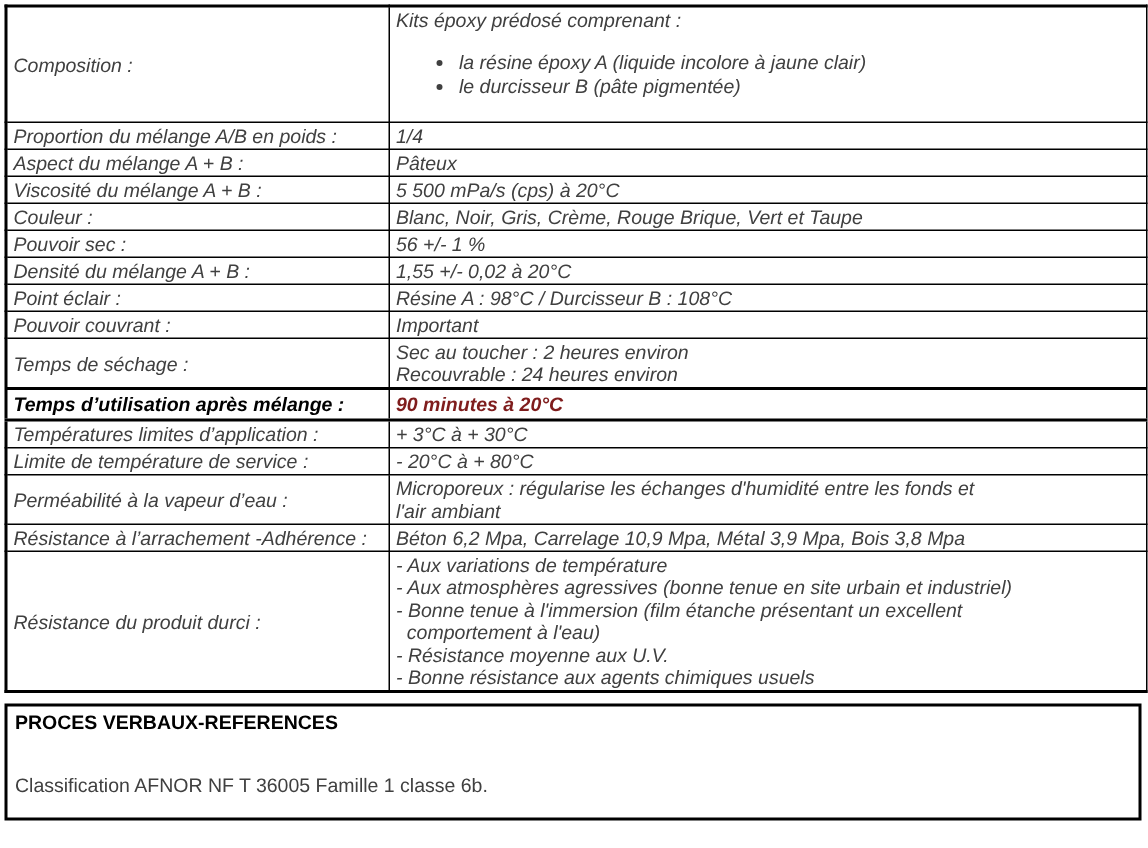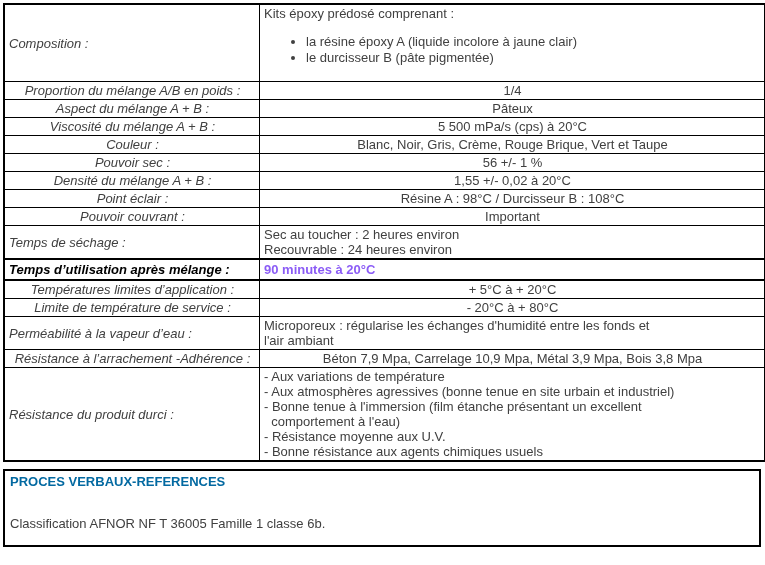--- a/index.html
+++ b/index.html
@@ -21,29 +21,30 @@
     border: 2px solid #000000;
     table-layout: fixed;
     font-size: 13px;
     color: #404040;
   }
   table.spec td {
     border: 1px solid #000000;
     vertical-align: middle;
     padding: 1px 3px 1px 4px;
     line-height: 15px;
+    font-style: italic;
   }
   td.label-cell {
     width: 247px;
     font-style: italic;
   }
   td.value-cell {
     width: 497px;
   }
-  tr.single td { height: 15px; text-align: center; }
+  tr.single td { height: 15px; }
   tr.emphasis td {
     border-top: 2px solid #000000;
     border-bottom: 2px solid #000000;
     font-weight: bold;
     height: 17px;
   }
   tr.emphasis td.label-cell { color: #000000; }
   .value-line { white-space: pre-wrap; line-height: 15px; }
   .intro { line-height: 15px; }
   ul.comp-list {
@@ -57,21 +58,21 @@
     width: 758px;
     box-sizing: border-box;
     margin-top: 7px;
     border: 2px solid #000000;
     padding: 3px 5px 13px 5px;
     font-size: 13px;
     color: #404040;
   }
   .footer-title {
     font-weight: bold;
-    color: #0369a1;
+    color: #000000;
     line-height: 16px;
   }
   .footer-text {
     margin-top: 26px;
     line-height: 16px;
   }
 </style>
 </head>
 <body>
 
@@ -123,40 +124,40 @@
         </tr>
         <tr>
           <td class="label-cell">Temps de séchage :</td>
           <td class="value-cell">
             <div class="value-line">Sec au toucher : 2 heures environ</div>
             <div class="value-line">Recouvrable : 24 heures environ</div>
           </td>
         </tr>
         <tr class="emphasis">
           <td class="label-cell">Temps d’utilisation après mélange :</td>
-          <td class="value-cell" style="color: #8b5cf6;">90 minutes à 20°C</td>
+          <td class="value-cell" style="color: #7f1d1d;">90 minutes à 20°C</td>
         </tr>
         <tr class="single">
           <td class="label-cell">Températures limites d’application :</td>
-          <td class="value-cell">+ 5°C à + 20°C</td>
+          <td class="value-cell">+ 3°C à + 30°C</td>
         </tr>
         <tr class="single">
           <td class="label-cell">Limite de température de service :</td>
           <td class="value-cell">- 20°C à + 80°C</td>
         </tr>
         <tr>
           <td class="label-cell">Perméabilité à la vapeur d’eau :</td>
           <td class="value-cell">
             <div class="value-line">Microporeux : régularise les échanges d'humidité entre les fonds et</div>
             <div class="value-line">l'air ambiant</div>
           </td>
         </tr>
         <tr class="single">
           <td class="label-cell">Résistance à l’arrachement -Adhérence :</td>
-          <td class="value-cell">Béton 7,9 Mpa, Carrelage 10,9 Mpa, Métal 3,9 Mpa, Bois 3,8 Mpa</td>
+          <td class="value-cell">Béton 6,2 Mpa, Carrelage 10,9 Mpa, Métal 3,9 Mpa, Bois 3,8 Mpa</td>
         </tr>
         <tr>
           <td class="label-cell">Résistance du produit durci :</td>
           <td class="value-cell">
             <div class="value-line">- Aux variations de température</div>
             <div class="value-line">- Aux atmosphères agressives (bonne tenue en site urbain et industriel)</div>
             <div class="value-line">- Bonne tenue à l'immersion (film étanche présentant un excellent</div>
             <div class="value-line">  comportement à l'eau)</div>
             <div class="value-line">- Résistance moyenne aux U.V.</div>
             <div class="value-line">- Bonne résistance aux agents chimiques usuels</div>

